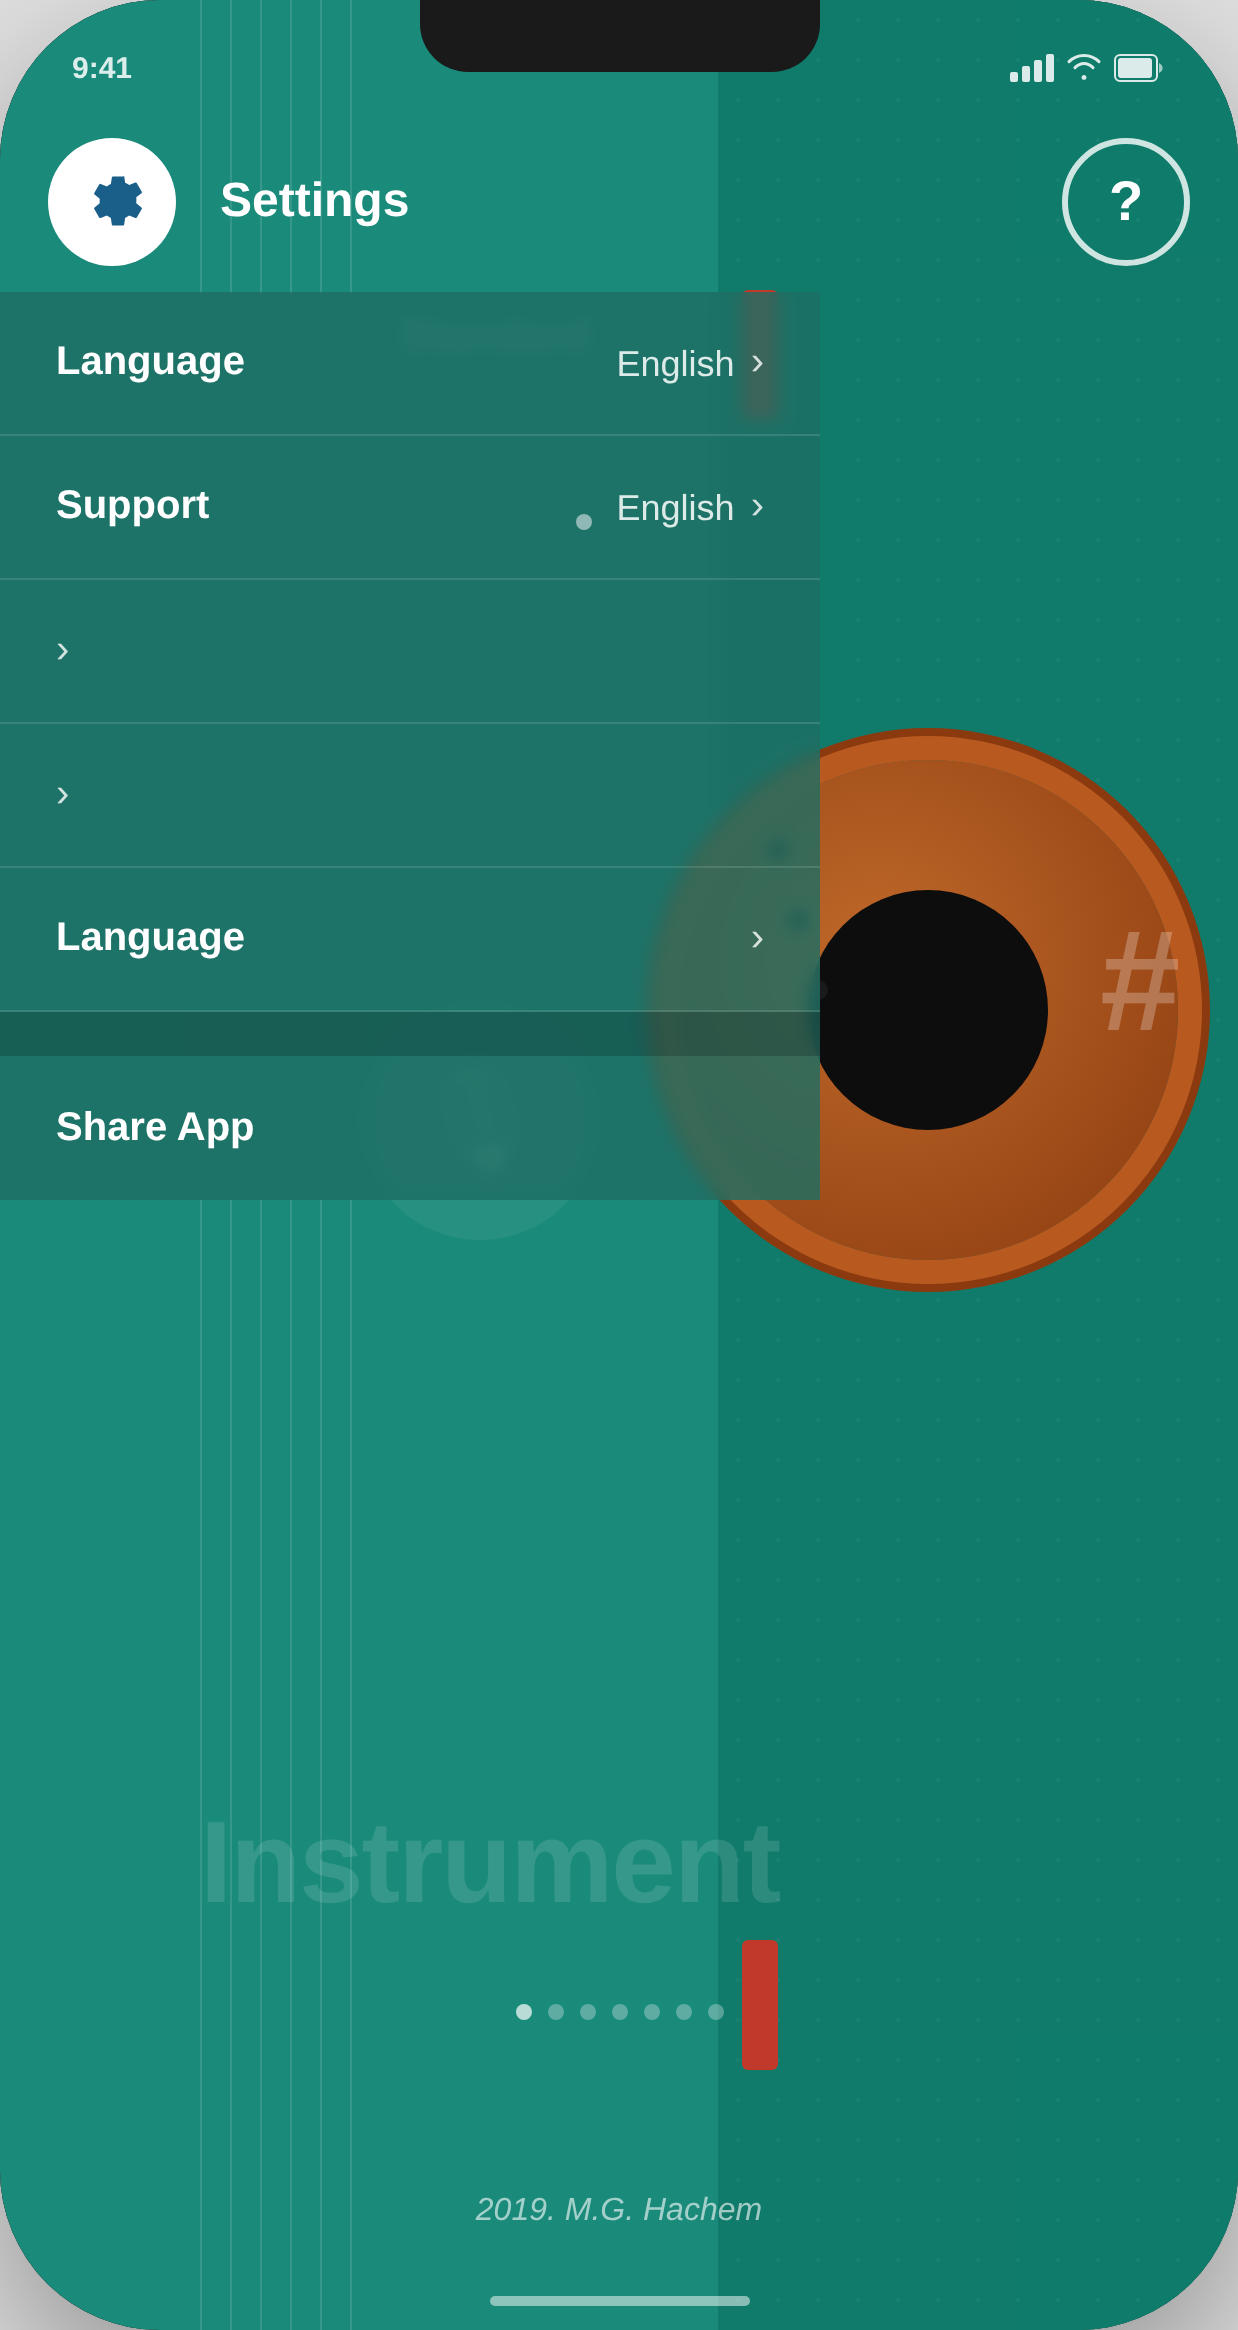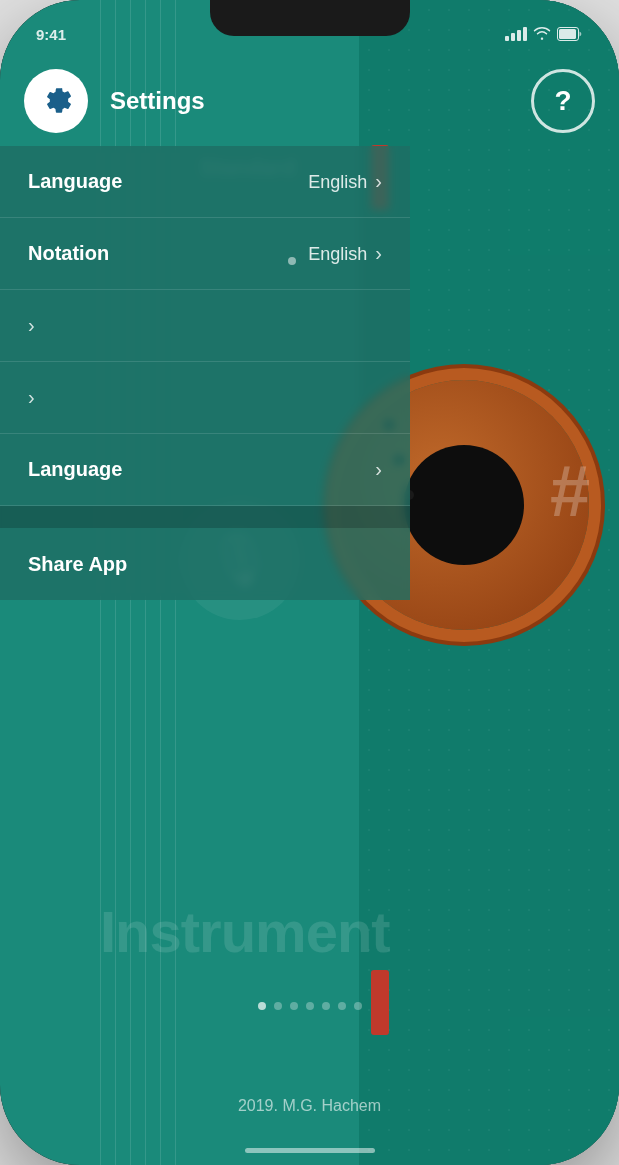--- a/index.html
+++ b/index.html
@@ -340,20 +340,21 @@
     
     .footer {
       position: absolute;
       bottom: 50px;
       left: 0;
       right: 0;
       text-align: center;
       color: rgba(255,255,255,0.6);
       font-size: 16px;
       z-index: 50;
+      font-style: italic;
     }
 
     .home-indicator {
       position: absolute;
       bottom: 12px;
       left: 50%;
       transform: translateX(-50%);
       width: 130px;
       height: 5px;
       background: rgba(255,255,255,0.5);
@@ -481,21 +482,21 @@
 
     <div class="settings-item">
       <span class="settings-item-label">Language</span>
       <div class="settings-item-right">
         <span>English</span>
         <span class="chevron">›</span>
       </div>
     </div>
 
     <div class="settings-item">
-      <span class="settings-item-label">Notation</span>
+      <span class="settings-item-label">Support</span>
       <div class="settings-item-right">
         <span style="width:8px;height:8px;border-radius:50%;background:rgba(255,255,255,0.5);display:inline-block;margin-right:4px;"></span>
         <span>English</span>
         <span class="chevron">›</span>
       </div>
     </div>
 
     <div class="settings-item">
       <div class="settings-item-right">
         <span class="chevron">›</span>

